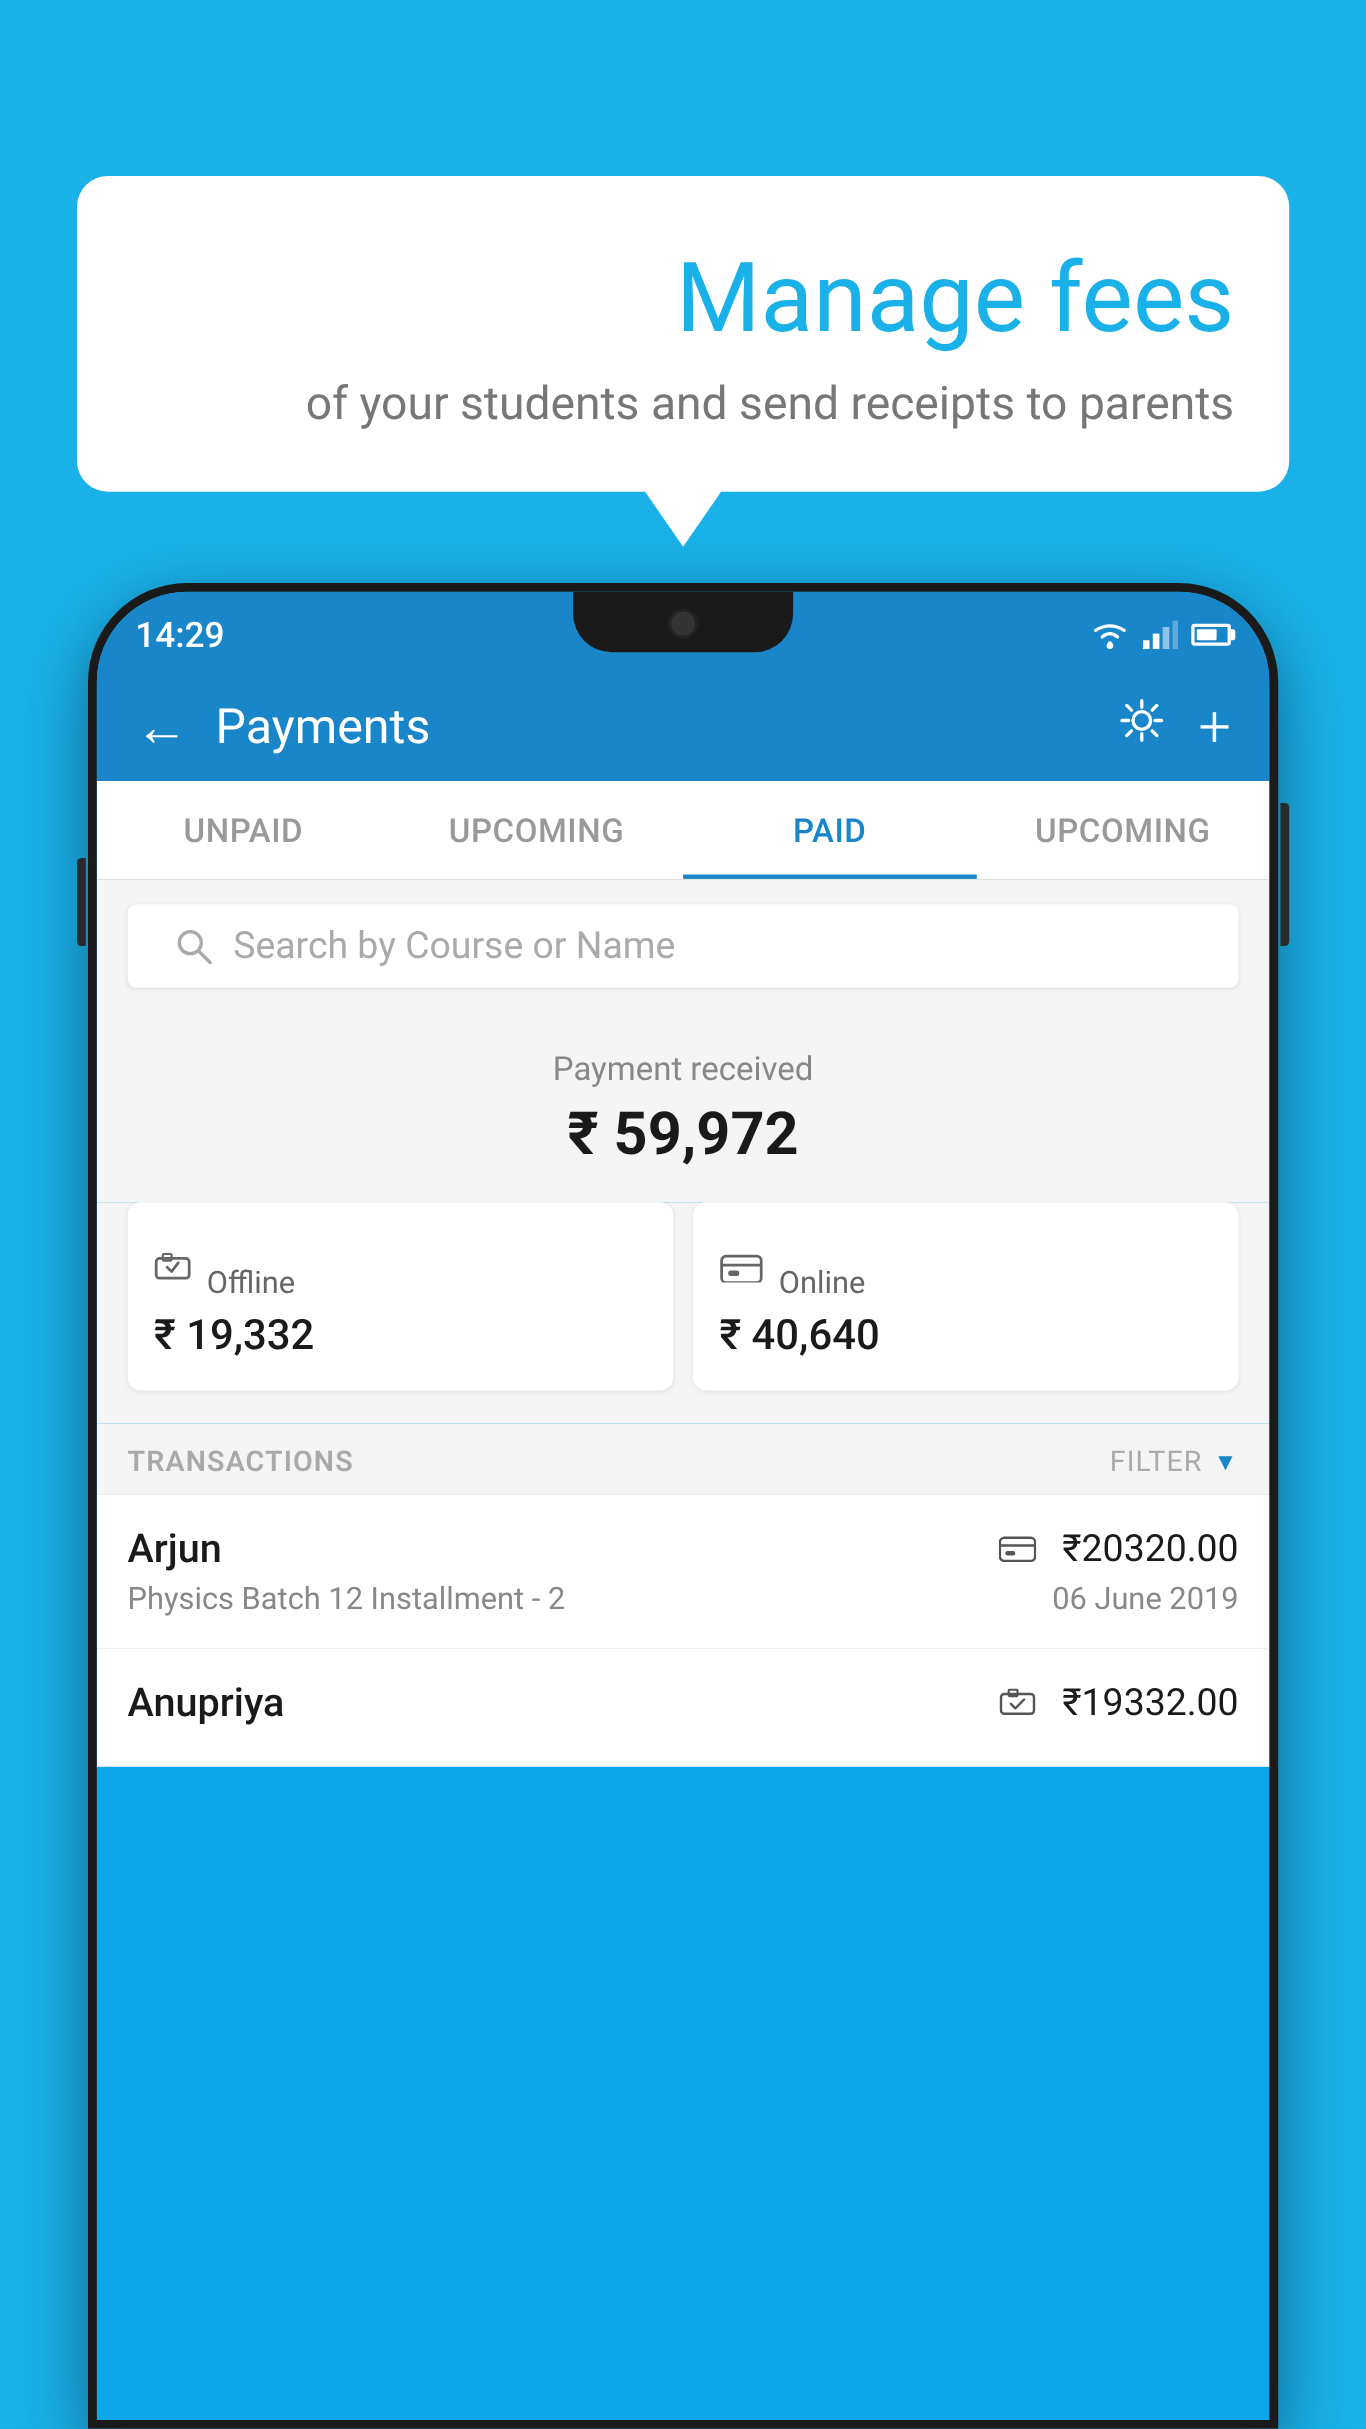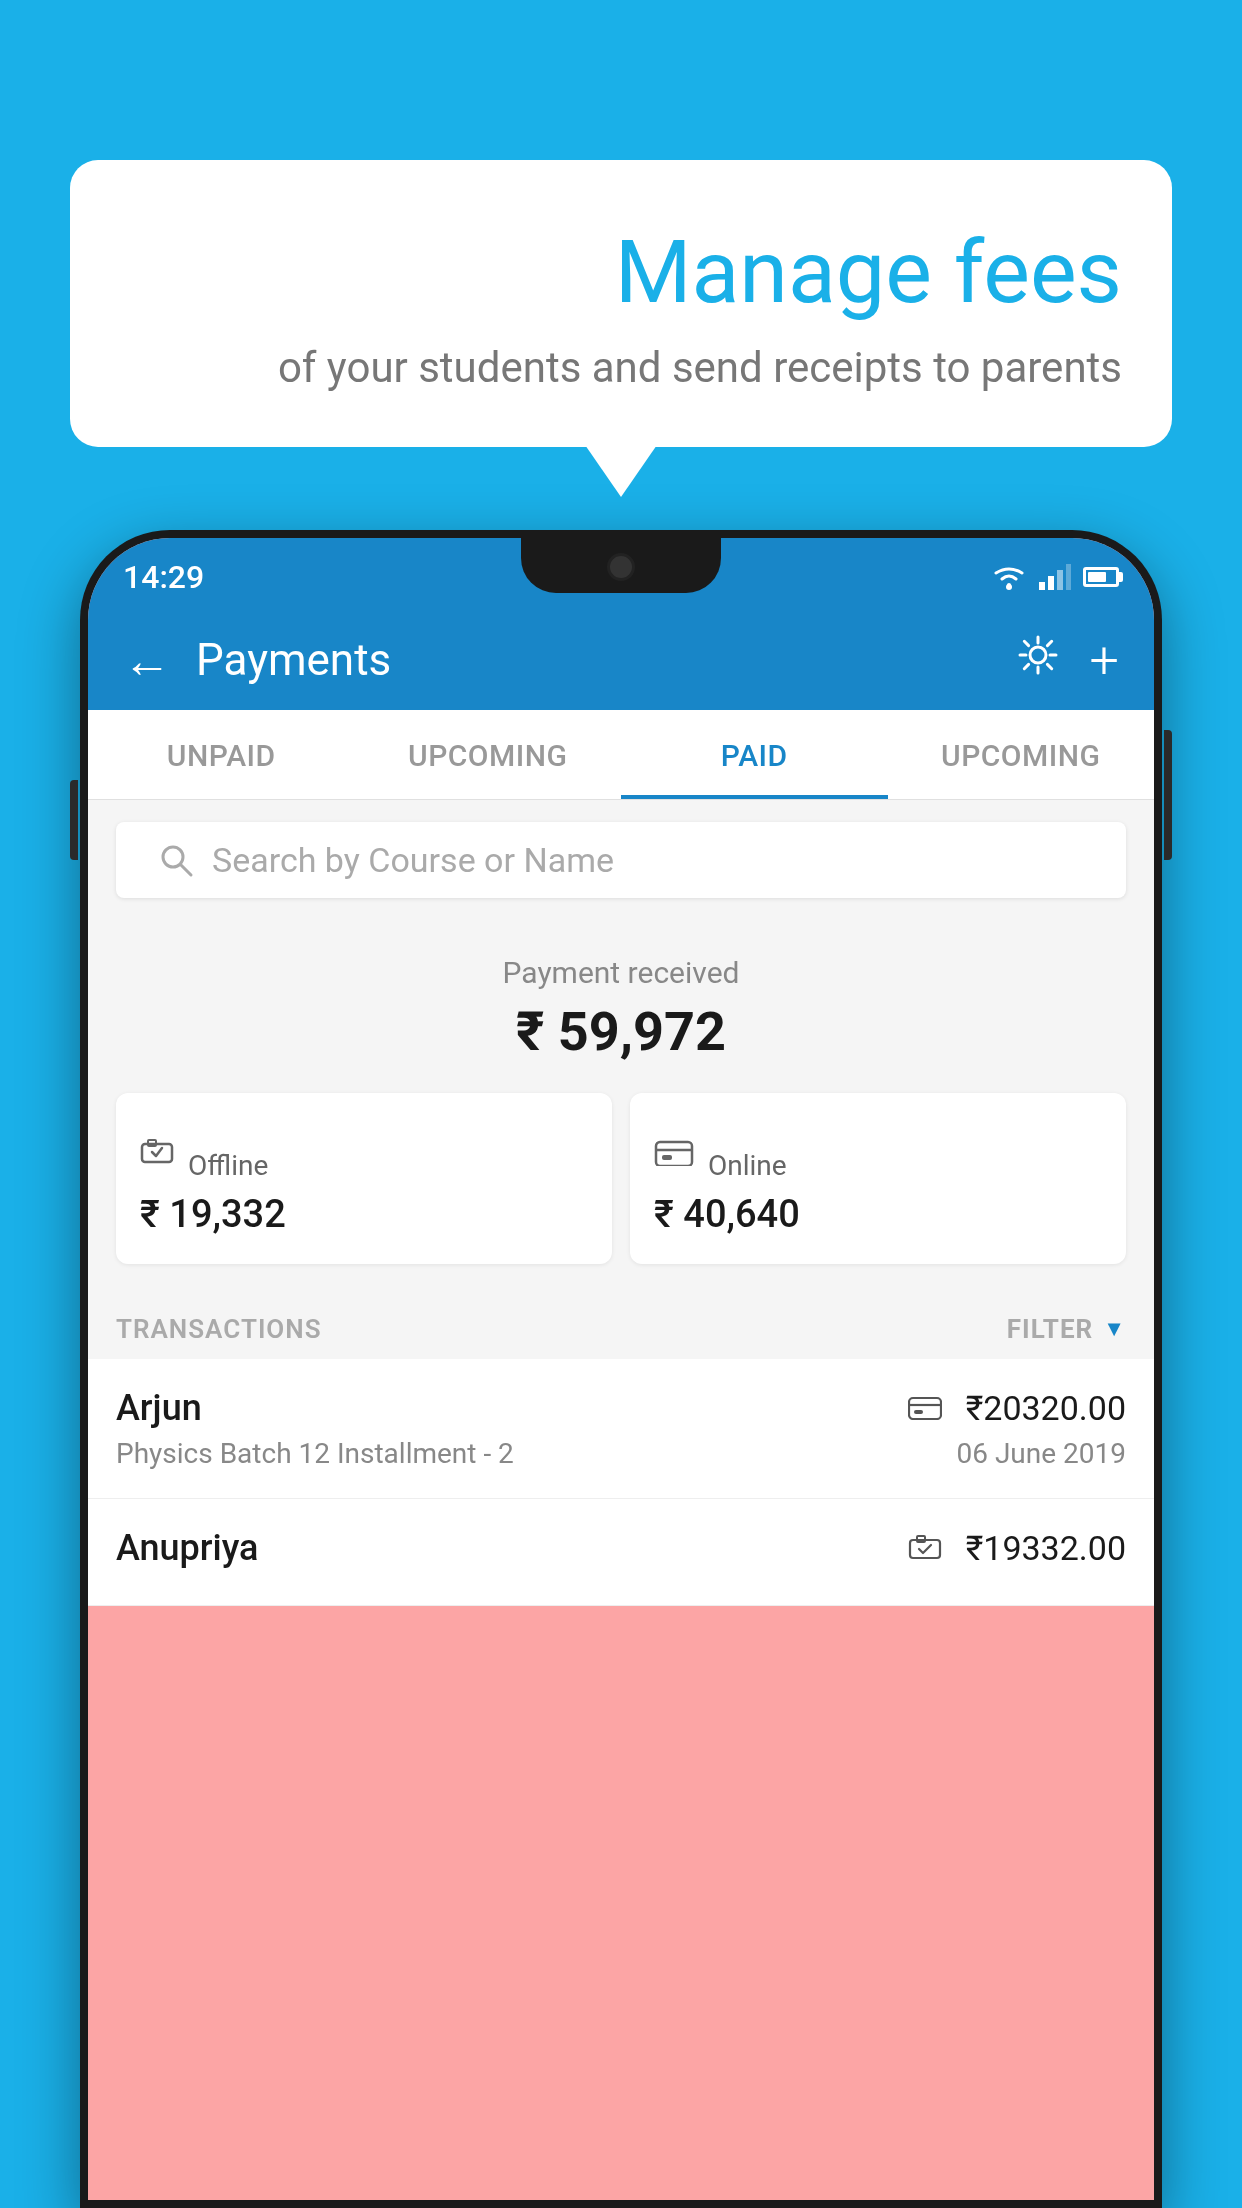--- a/index.html
+++ b/index.html
@@ -58,21 +58,21 @@
       left: 80px;
       right: 80px;
       bottom: 0;
       background: #1a1a1a;
       border-radius: 90px 90px 0 0;
       padding: 8px;
       box-shadow: 0 20px 60px rgba(0,0,0,0.4);
     }
 
     .phone-inner {
-      background: #fca5a5;
+      background: #0ea5e9;
       border-radius: 82px 82px 0 0;
       overflow: hidden;
       height: 100%;
       position: relative;
     }
 
     
     .phone-notch {
       position: absolute;
       top: 0;
@@ -300,21 +300,21 @@
       font-weight: 600;
       letter-spacing: 1px;
     }
 
     .filter-btn {
       display: flex;
       align-items: center;
       gap: 10px;
       font-size: 26px;
       color: #aaa;
-      font-weight: 700;
+      font-weight: 400;
       letter-spacing: 1px;
       cursor: pointer;
     }
 
     .filter-triangle {
       color: #1886c8;
       font-size: 22px;
     }
 
     

